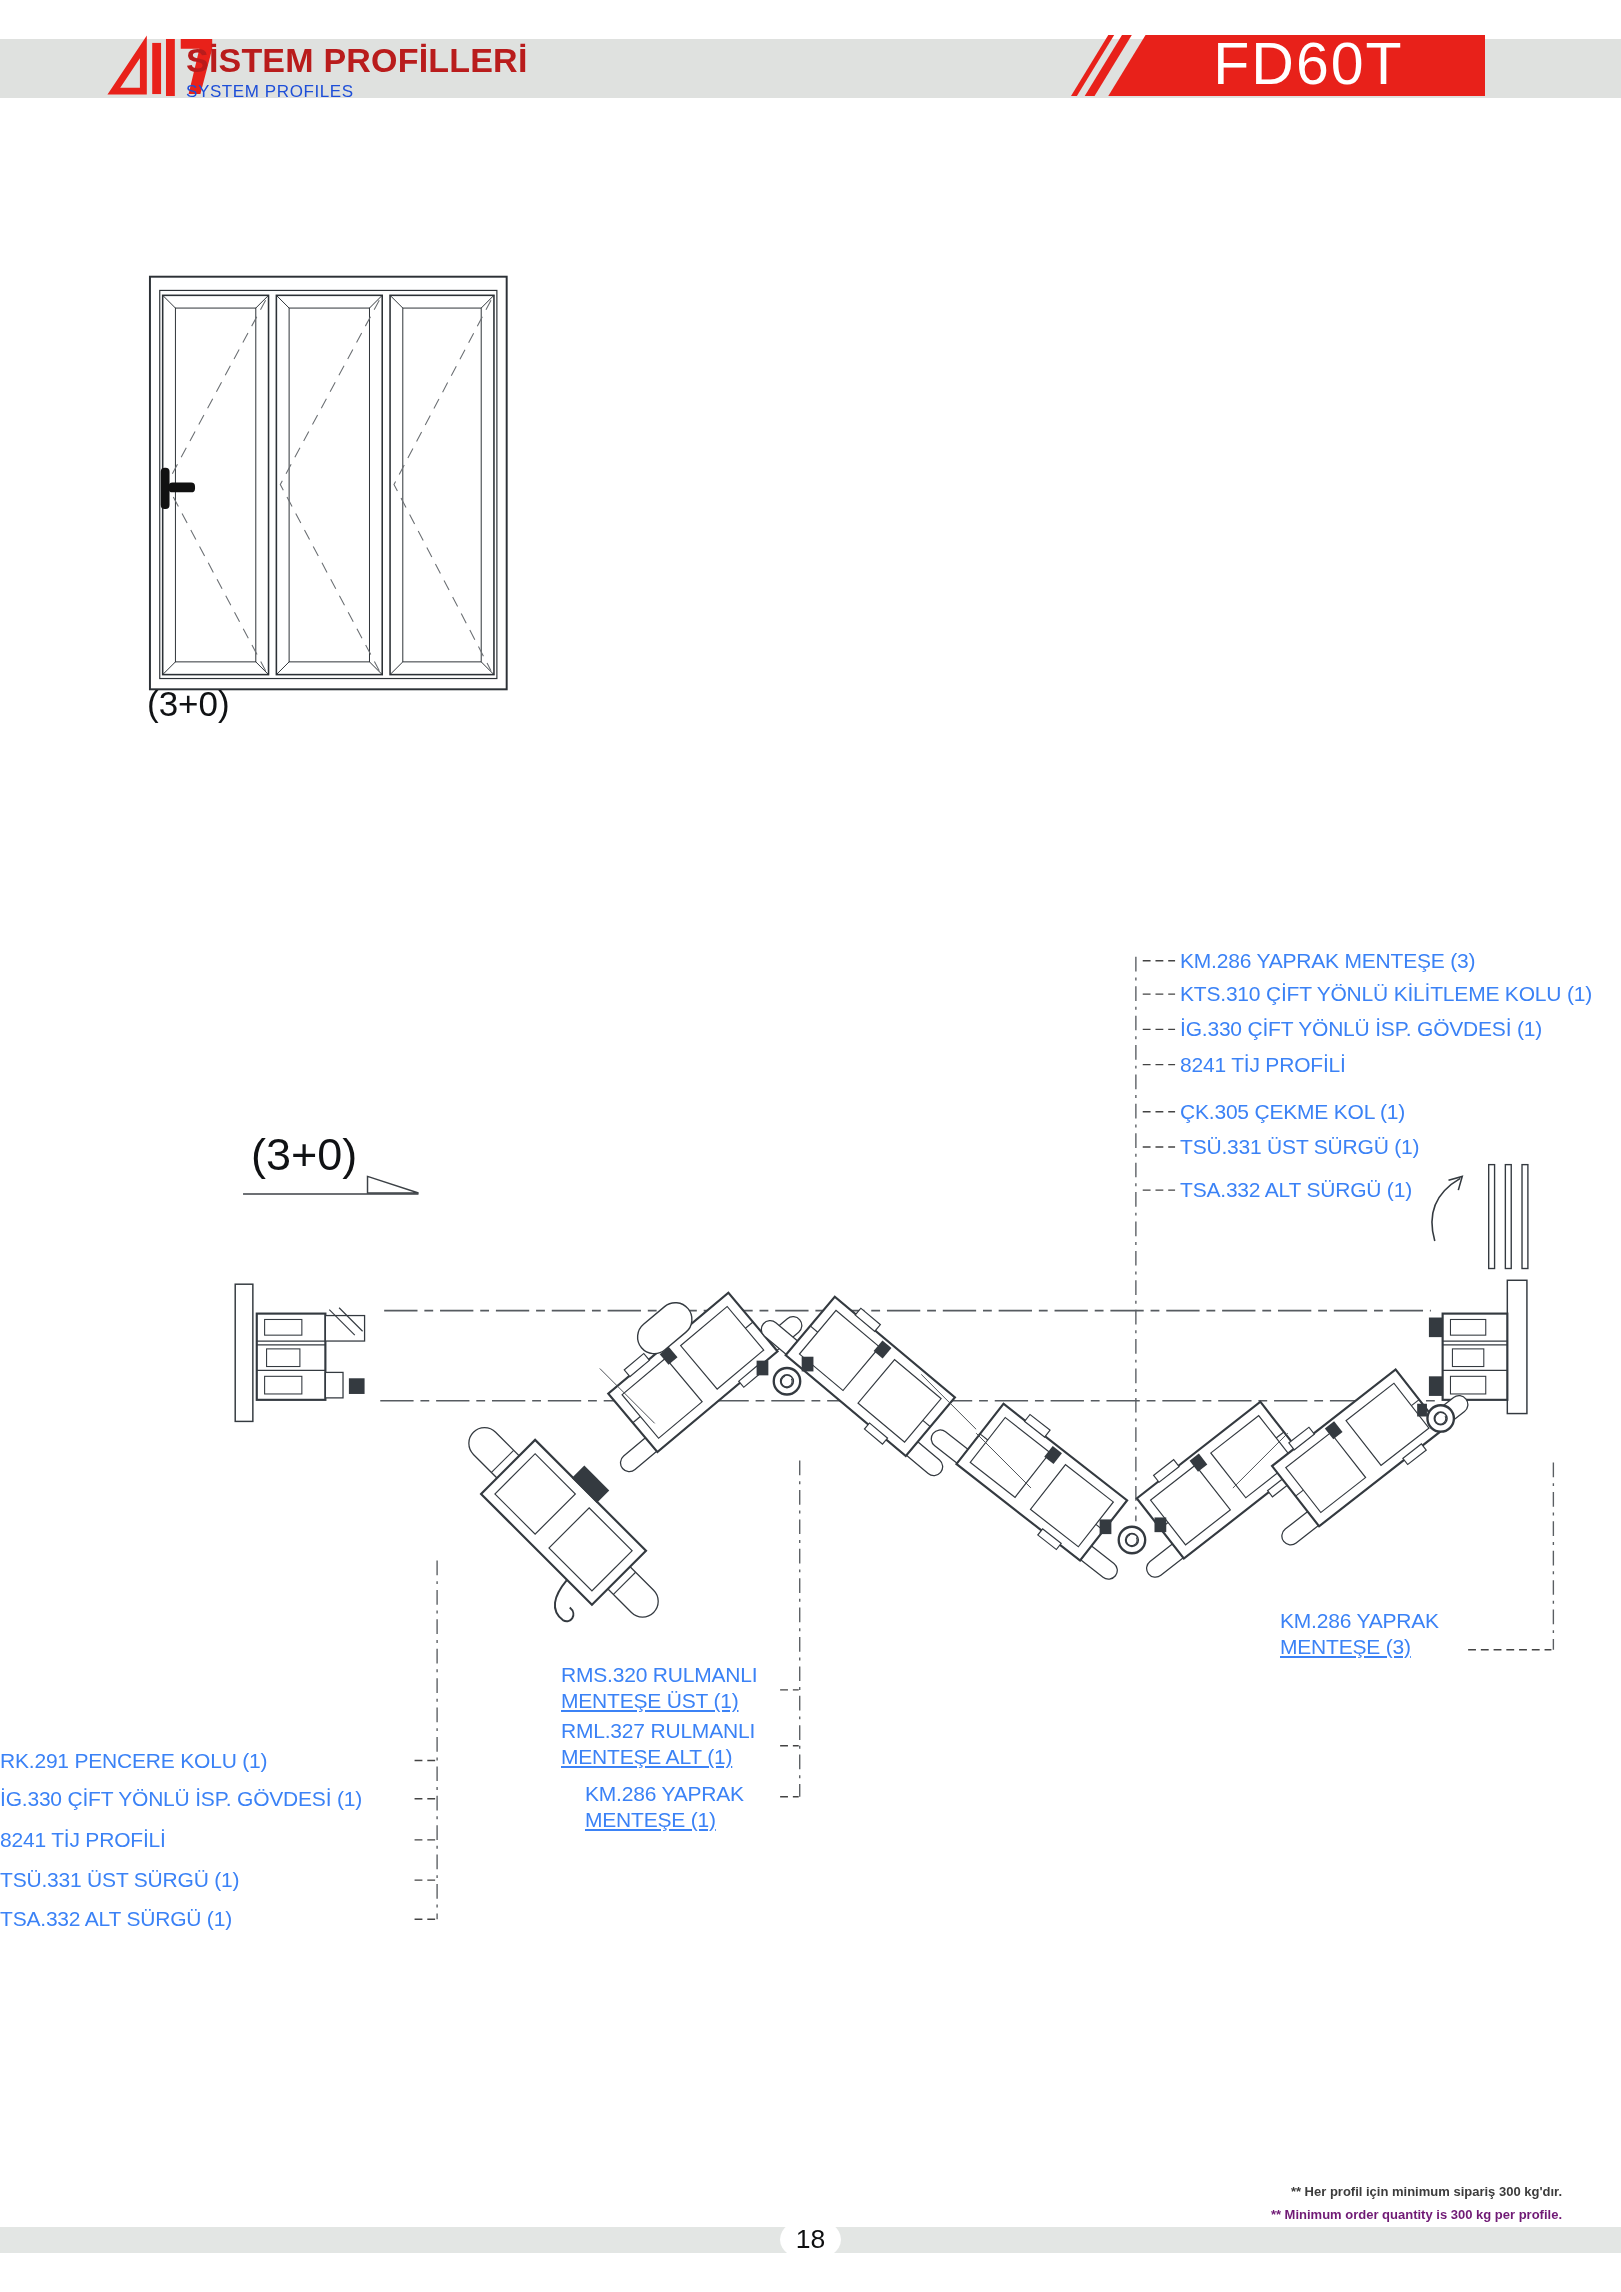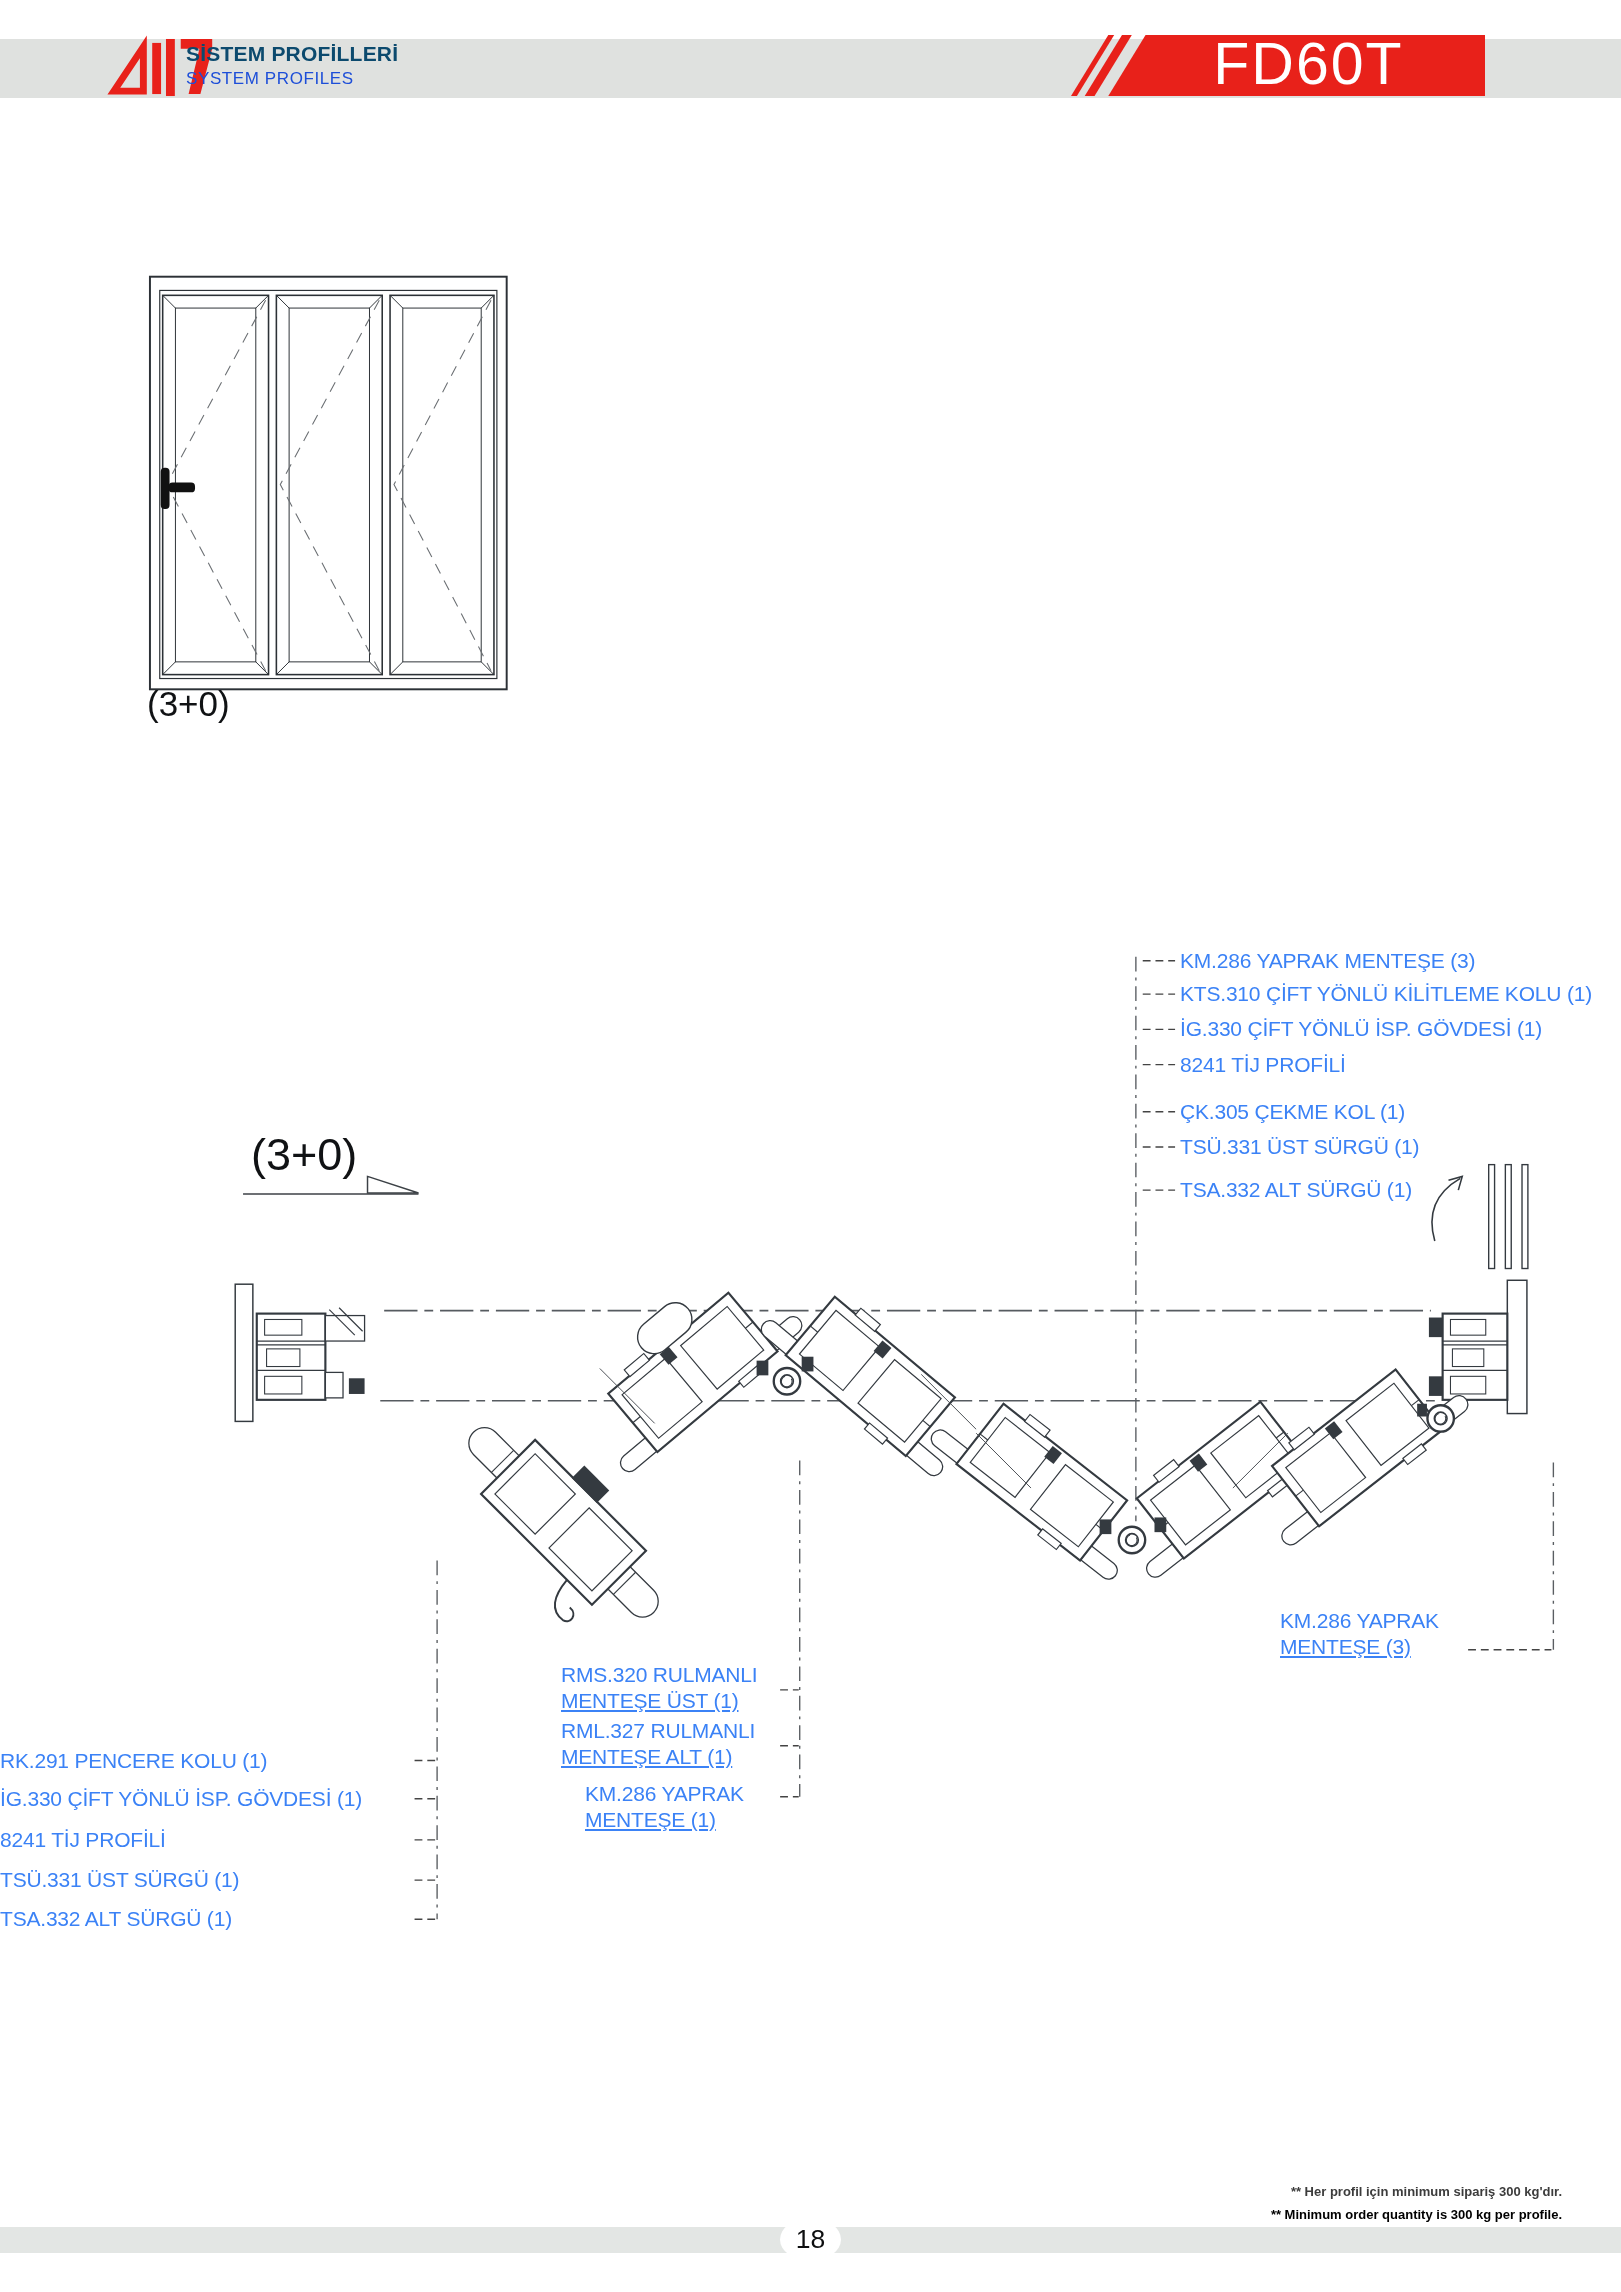--- a/index.html
+++ b/index.html
@@ -4,36 +4,36 @@
 <style>
   html,body{margin:0;padding:0;}
   body{
     width:1621px;height:2293px;position:relative;background:#ffffff;
     font-family:"Liberation Sans", sans-serif;color:#15181a;overflow:hidden;
   }
   
   .band{position:absolute;left:0;top:39px;width:1621px;height:59px;background:#dfe1df;}
   .logo{position:absolute;left:106px;top:35px;width:118px;height:65px;}
   .titleblock{position:absolute;left:186px;top:43px;line-height:1;}
-  .title-tr{font-size:21px;font-weight:bold;color:#0c4a6e;letter-spacing:0.2px;}
+  .title-tr{font-size:34px;font-weight:bold;color:#b91c1c;letter-spacing:0.2px;}
   .title-en{font-size:17px;color:#1d4ed8;margin-top:5.9px;letter-spacing:0.6px;}
   .prodbox{position:absolute;left:1071px;top:35px;width:414px;height:61px;}
   .prodcode{position:absolute;left:1137px;top:35px;width:343px;height:61px;
     color:#fff;font-size:59px;text-align:center;line-height:59px;letter-spacing:2px;}
   
   .lbl{position:absolute;font-size:21px;letter-spacing:-0.2px;white-space:nowrap;color:#3b82f6;}
   .lbl.rt{width:410px;left:0;}
   .cfg{position:absolute;font-weight:normal;color:#101214;}
   .cfg.door{left:147px;top:684px;font-size:35px;}
   .cfg.plan{left:251px;top:1129px;font-size:45px;}
   .mid .l2{margin-top:2px;text-decoration:underline;}
   
   .note{position:absolute;right:59px;text-align:right;font-size:13px;white-space:nowrap;font-weight:bold;}
   .note.tr{top:2184px;color:#3c3c3c;}
-  .note.en{top:2207px;color:#000000;}
+  .note.en{top:2207px;color:#701a75;}
   .botbar{position:absolute;left:0;top:2227px;width:1621px;height:25.5px;background:#e3e6e4;}
   .pagebubble{position:absolute;left:780px;top:2218px;width:61px;height:43px;background:#fff;
     border-radius:50%;text-align:center;line-height:43px;font-size:26.5px;font-weight:normal;color:#0e0f10;}
   svg{position:absolute;left:0;top:0;}
 </style>
 </head>
 <body>
 
 <div class="band"></div>
 

